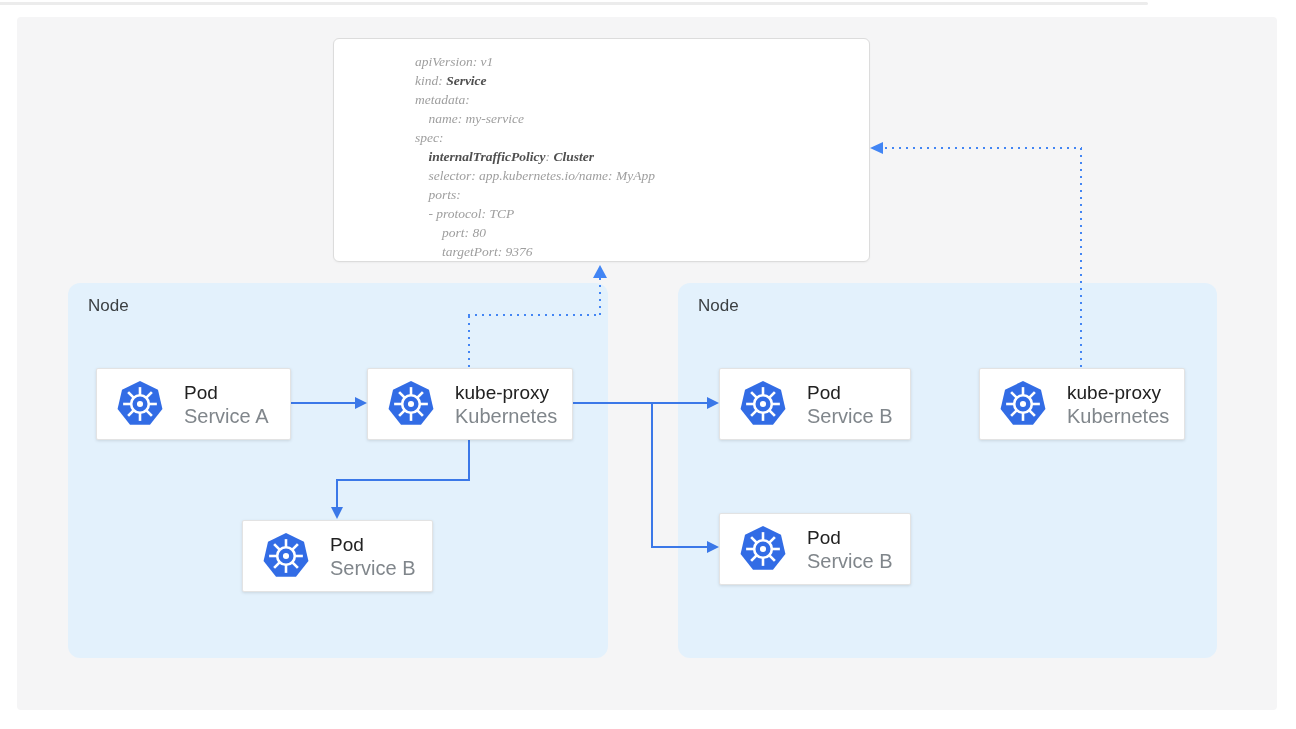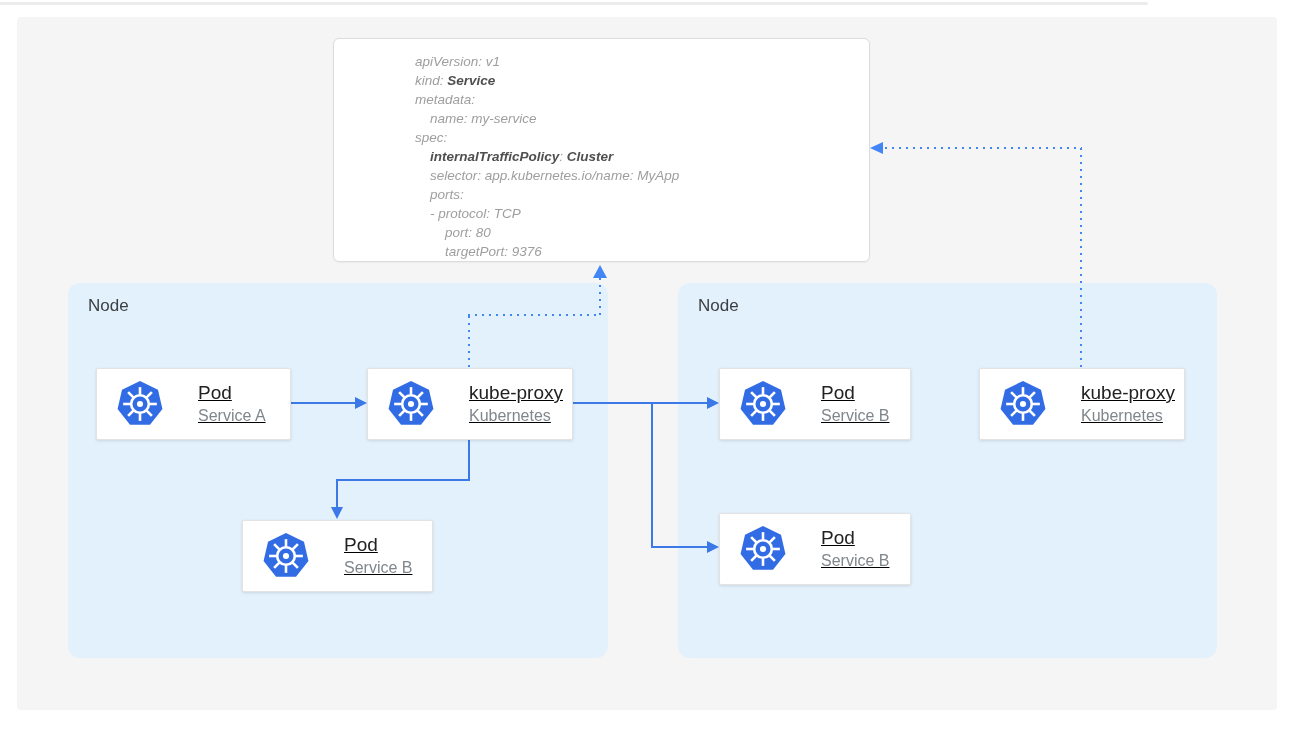--- a/index.html
+++ b/index.html
@@ -25,40 +25,40 @@
   .top-line{position:absolute;left:0;top:2px;width:1148px;height:3px;
     background:var(--topline);border-radius:0 2px 2px 0;}
 
   .canvas{position:absolute;left:17px;top:17px;width:1260px;height:693px;
     background:var(--canvas-bg);border-radius:4px;}
 
   
   .yaml-box{position:absolute;left:333px;top:38px;width:537px;height:224px;
     background:#ffffff;border:1px solid var(--yaml-border);border-radius:6px;
     box-shadow:0 1px 2px rgba(0,0,0,0.04);padding:13px 10px 0 81px;}
-  .yaml-code{font-family:Liberation Sans, sans-serif;
+  .yaml-code{font-family:Liberation Serif, serif;
     font-style:italic;font-size:13.5px;line-height:19px;color:var(--code-gray);
     white-space:pre;}
   .yaml-code .b{font-weight:bold;color:var(--code-bold);}
 
   
   .node{position:absolute;background:var(--node-bg);border-radius:12px;}
   .node-left{left:68px;top:283px;width:540px;height:375px;}
   .node-right{left:678px;top:283px;width:539px;height:375px;}
   .node-label{position:absolute;left:20px;top:13px;font-size:17px;
     color:var(--node-label-color);}
 
   
   .card{position:absolute;background:#ffffff;border:1px solid var(--card-border);
     border-radius:2px;box-shadow:0 1px 3px rgba(60,64,67,0.15);
     display:flex;align-items:center;padding-left:20px;}
   .card .k8s-icon{width:46px;height:46px;flex:0 0 46px;}
-  .card .txt{margin-left:35px;text-decoration:underline;}
+  .card .txt{margin-left:21px;}
   .card .title{font-size:19px;color:var(--title-color);line-height:24px;}
-  .card .subtitle{font-size:16px;color:var(--subtitle-color);line-height:22px;}
+  .card .subtitle{font-size:20px;color:var(--subtitle-color);line-height:22px;}
 
   .card-pod-a   {left:96px; top:368px;width:195px;height:72px;}
   .card-kproxy-l{left:367px;top:368px;width:206px;height:72px;}
   .card-pod-b1  {left:242px;top:520px;width:191px;height:72px;}
   .card-pod-b2  {left:719px;top:368px;width:192px;height:72px;}
   .card-pod-b3  {left:719px;top:513px;width:192px;height:72px;}
   .card-kproxy-r{left:979px;top:368px;width:206px;height:72px;}
 
   
   .sl{position:absolute;background:var(--arrow-blue);}

